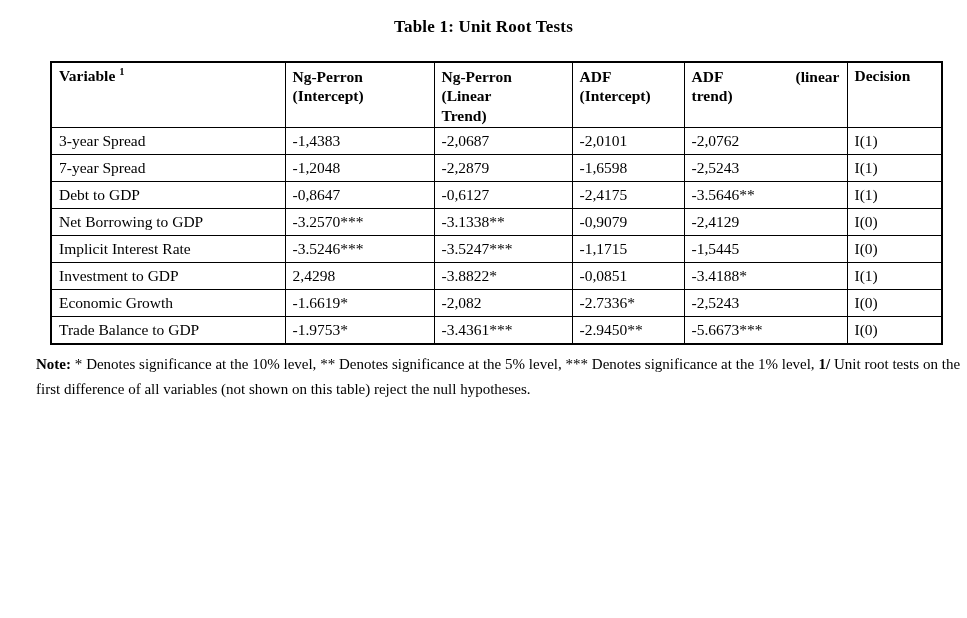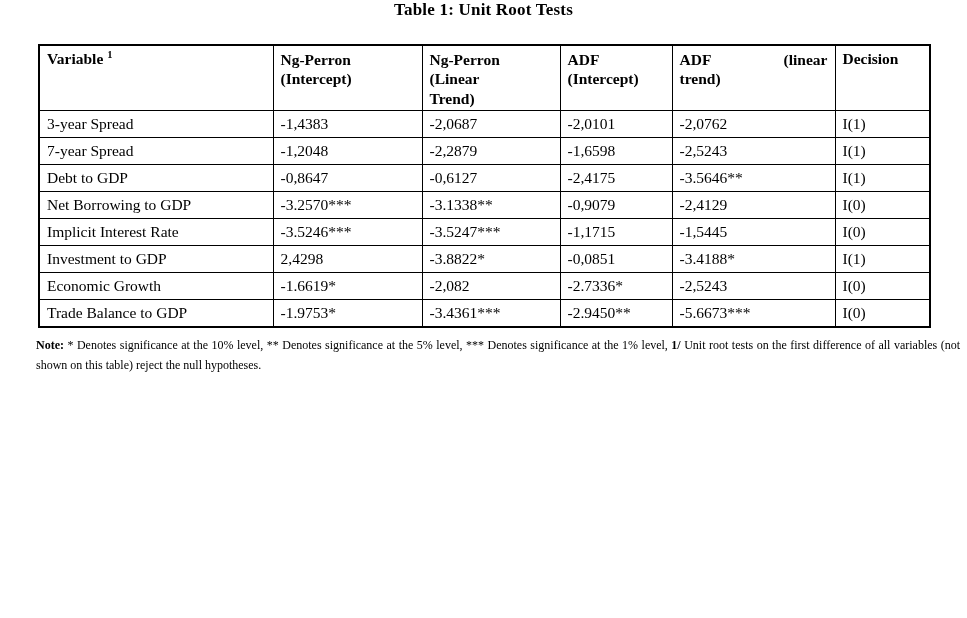--- a/index.html
+++ b/index.html
@@ -7,32 +7,32 @@
     width: 967px;
     height: 618px;
     background: #ffffff;
     color: #000000;
     font-family: "Liberation Serif", "DejaVu Serif", serif;
     overflow: hidden;
   }
   .page {
     width: 967px;
     height: 536px;
-    padding-top: 0;
+    padding-top: 17px;
   }
   .title {
     text-align: center;
     font-weight: bold;
     font-size: 17px;
     letter-spacing: 0.2px;
   }
   table.unit-root {
     border-collapse: collapse;
     table-layout: fixed;
-    margin: 24px 0 0 38px;
+    margin: 24px 0 0 50px;
     border: 2px solid #000;
   }
   table.unit-root th,
   table.unit-root td {
     border: 1px solid #000;
     font-size: 15.5px;
     text-align: left;
     padding: 2px 7px;
     overflow: hidden;
     white-space: nowrap;
@@ -55,21 +55,21 @@
   }
   th sup {
     font-size: 10.5px;
     vertical-align: super;
     margin-left: 4px;
     line-height: 0;
   }
   .note {
     width: 924px;
     margin: 7px 0 0 36px;
-    font-size: 12px;
+    font-size: 15px;
     line-height: 1.72;
     text-align: justify;
   }
   .note b { font-weight: bold; }
 </style>
 </head>
 <body>
 
 <div class="page">
 

